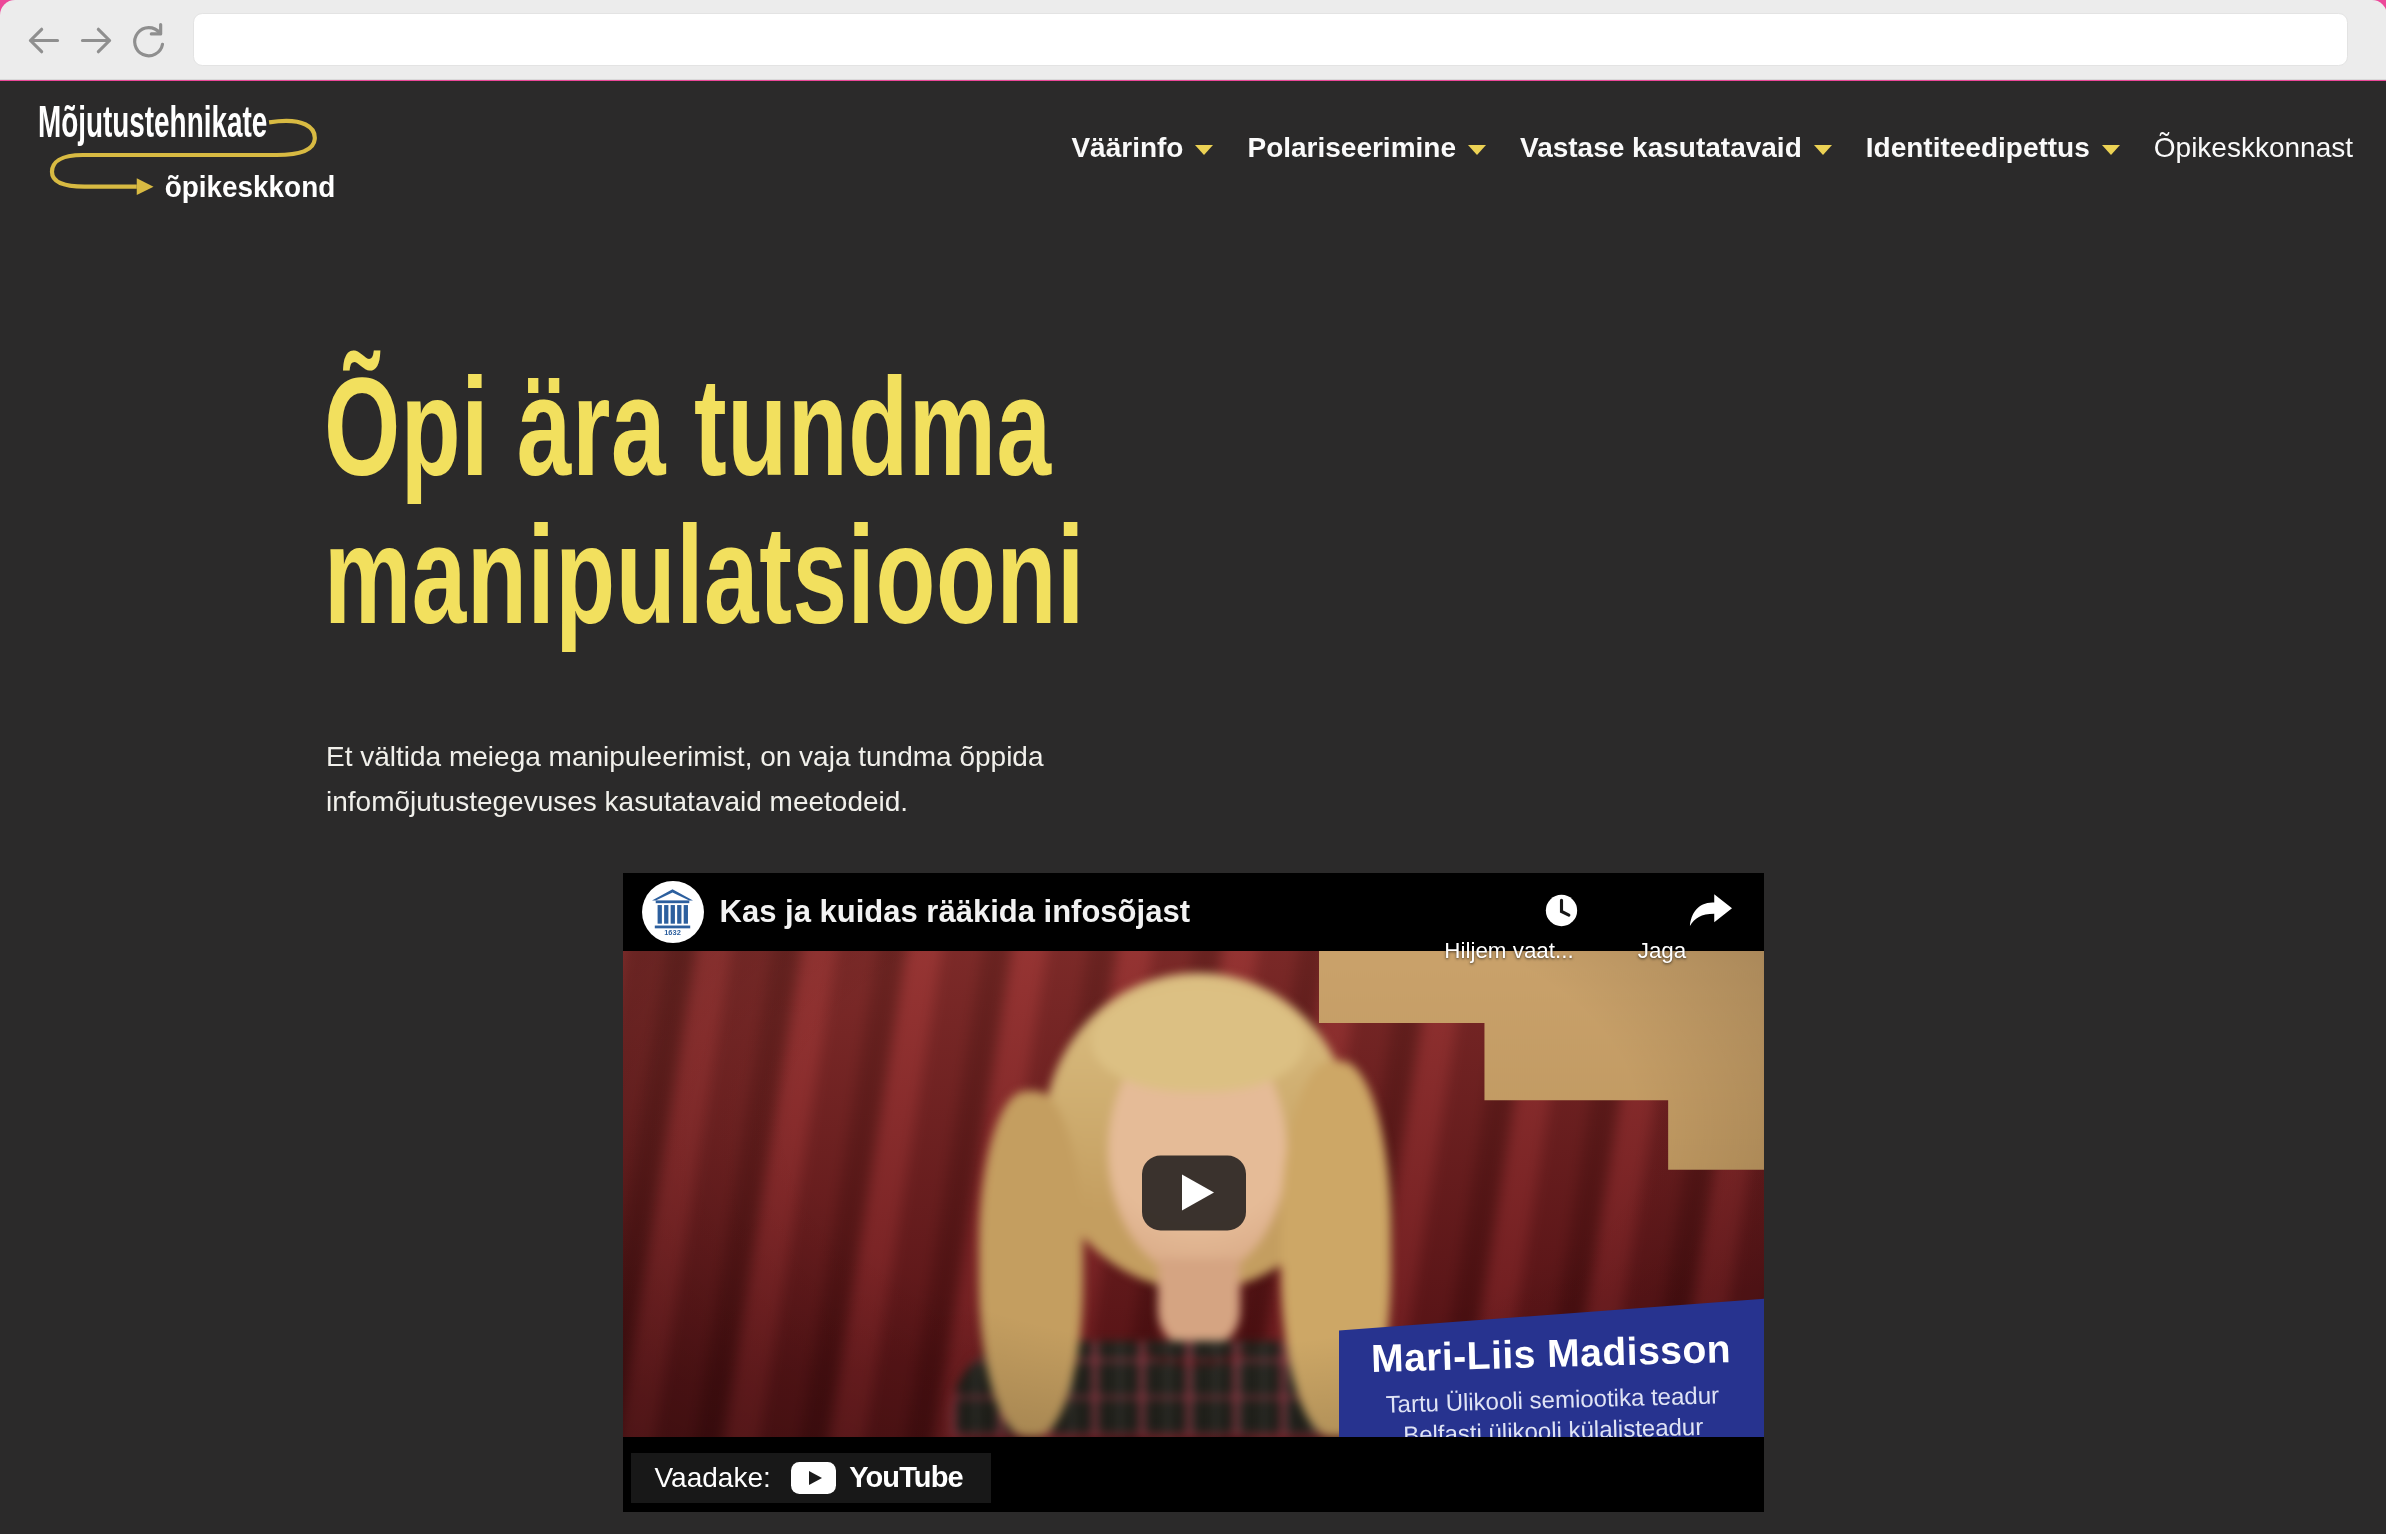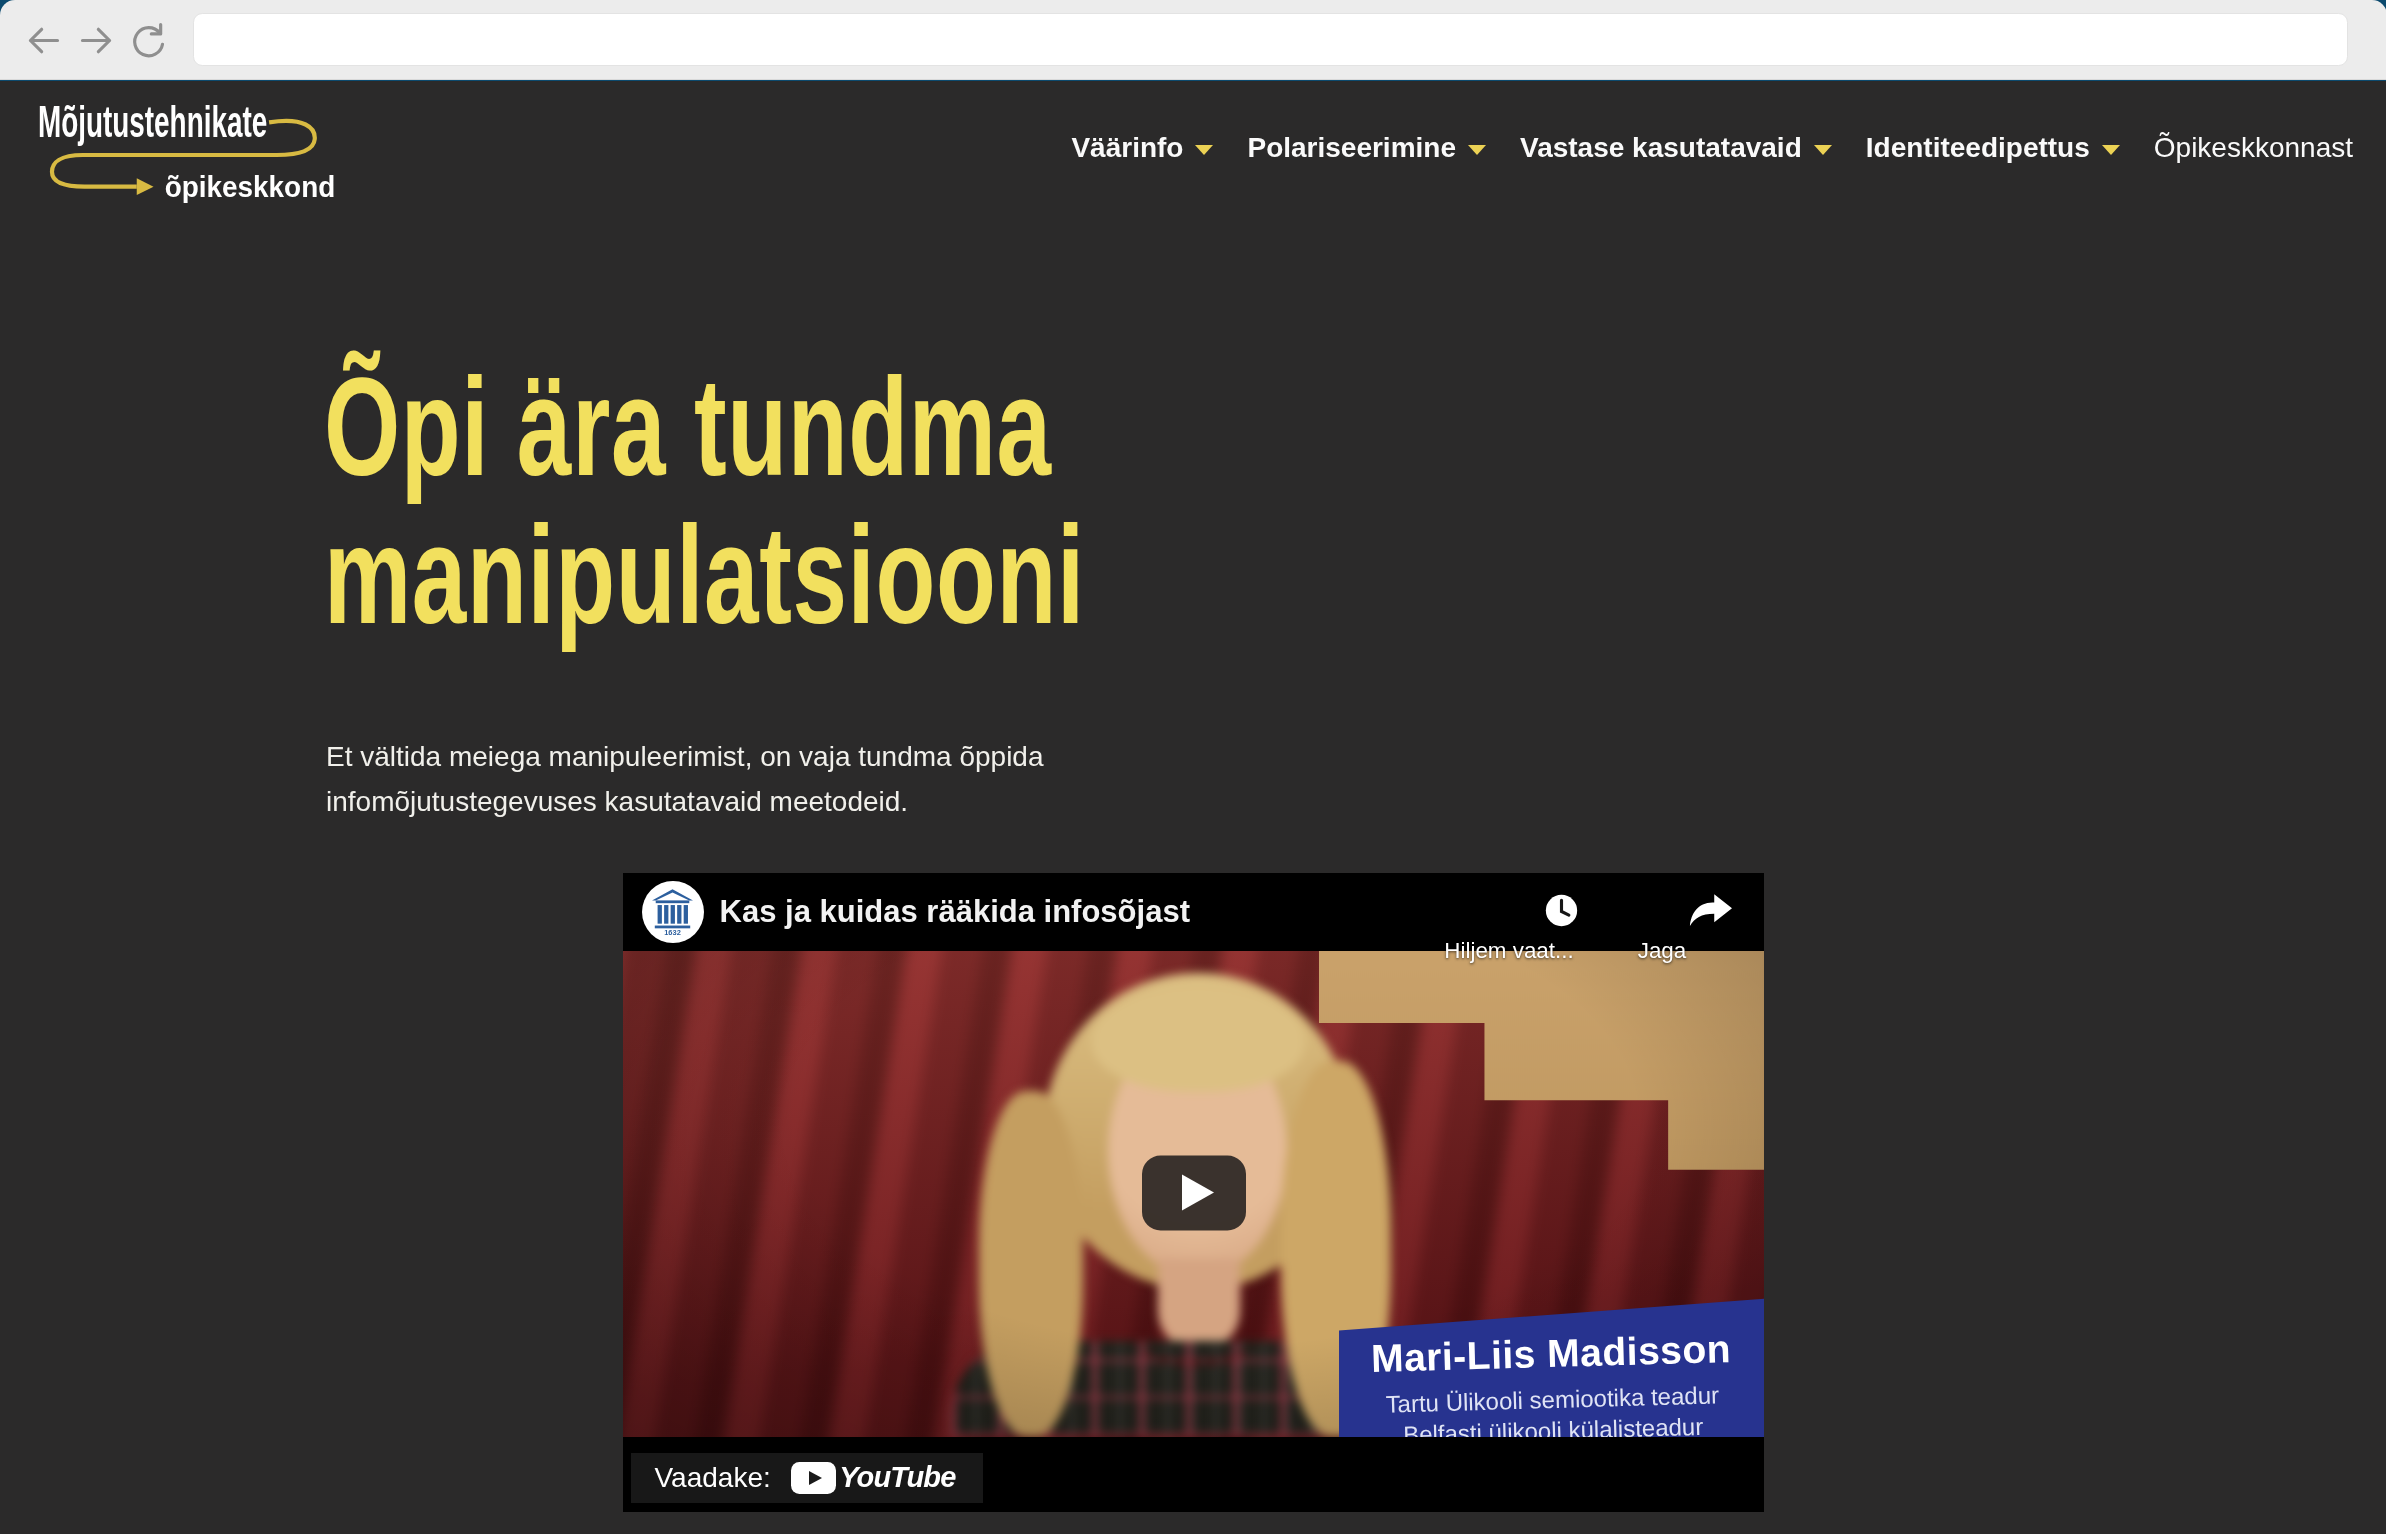--- a/index.html
+++ b/index.html
@@ -1,17 +1,17 @@
 <!DOCTYPE html>
 <html style="font-size:15px"><head>
 <meta charset="utf-8">
 <style>
   html,body{margin:0;padding:0;background:#ffffff;}
   *{box-sizing:border-box;font-family:"Liberation Sans",sans-serif;}
-  .screen{position:relative;width:2387px;height:1534px;background:#0c4a6e;overflow:hidden;}
+  .screen{position:relative;width:2387px;height:1534px;background:#ec4899;overflow:hidden;}
 
   
   .chrome{position:absolute;left:0;top:0;width:2387px;height:80px;background:#ececec;
           border-radius:15px 15px 0 0;border-bottom:0.9px solid #d9d9d9;}
   .chrome-btn{position:absolute;top:18.6px;width:43px;height:43px;display:flex;align-items:center;justify-content:center;cursor:pointer;}
   .chrome-btn svg{display:block;}
   .addr{position:absolute;left:193px;top:13px;width:2155px;height:53px;background:#ffffff;
         border-radius:9.3px;border:0.9px solid #e3e3e3;outline:none;font-size:24px;padding:0 22.4px;color:#333;}
 
   
@@ -75,21 +75,21 @@
   .speaker-role.first{margin-top:7.5px;}
 
   .play-btn{position:absolute;left:50%;top:50%;transform:translate(-50%,-50%);width:104px;height:75px;
             background:rgba(28,26,26,.85);border-radius:18.6px;display:flex;align-items:center;justify-content:center;
             cursor:pointer;z-index:6;}
   .play-tri{width:0;height:0;border-left:32px solid #fff;border-top:18.6px solid transparent;border-bottom:18.6px solid transparent;margin-left:9.3px;}
 
   .watermark{position:absolute;left:7.5px;bottom:9.3px;height:50px;display:flex;align-items:center;gap:20.5px;
              background:rgba(26,26,26,.94);padding:0 28px 0 24px;z-index:6;}
   .wm-label{font-size:28px;color:#ffffff;}
-  .yt-badge{display:flex;align-items:center;gap:3px;cursor:pointer;font-style:italic;}
+  .yt-badge{display:flex;align-items:center;gap:13px;cursor:pointer;}
   .yt-icon{width:45px;height:32px;background:#ffffff;border-radius:8.4px;display:flex;align-items:center;justify-content:center;}
   .yt-icon-tri{width:0;height:0;border-left:13px solid #1a1a1a;border-top:7.5px solid transparent;border-bottom:7.5px solid transparent;margin-left:2.8px;}
   .yt-word{font-size:29px;font-weight:700;color:#ffffff;letter-spacing:-0.9px;}
 </style>
 </head>
 <body>
 
 <div class="screen">
 
   <div class="chrome">

